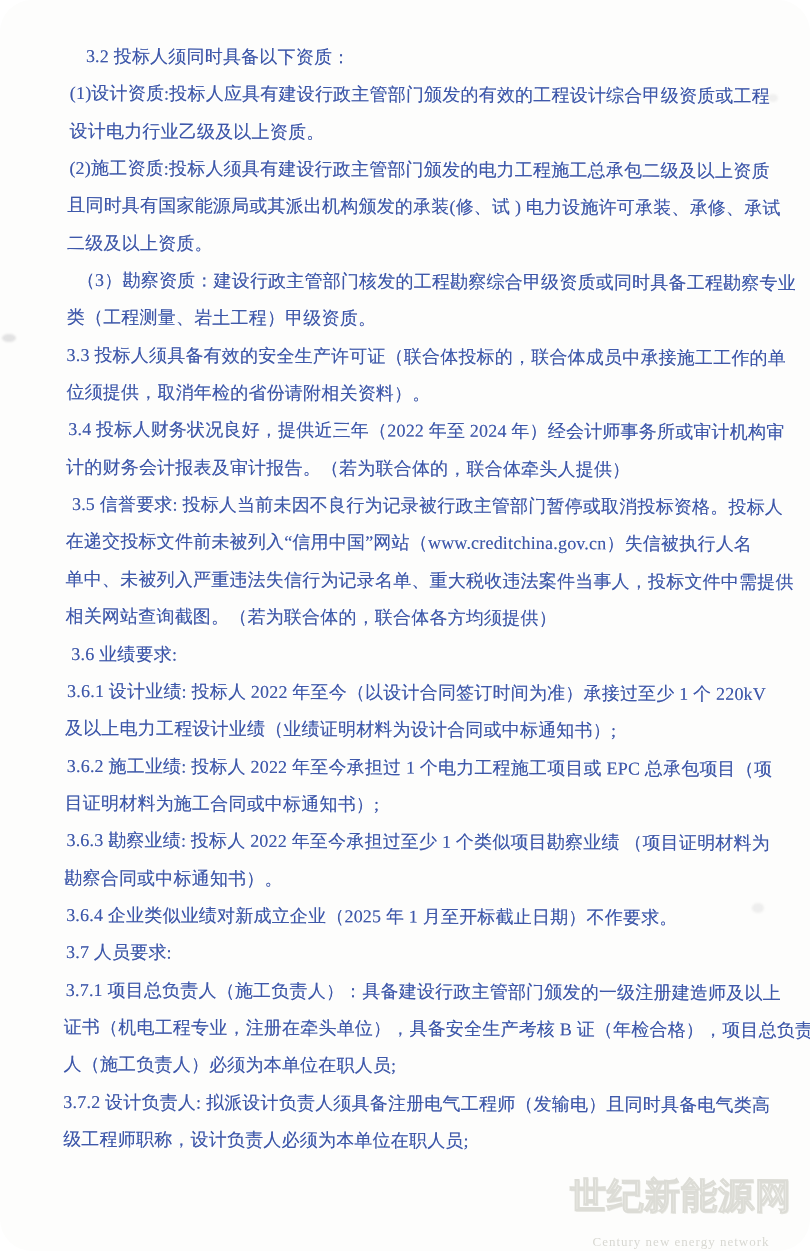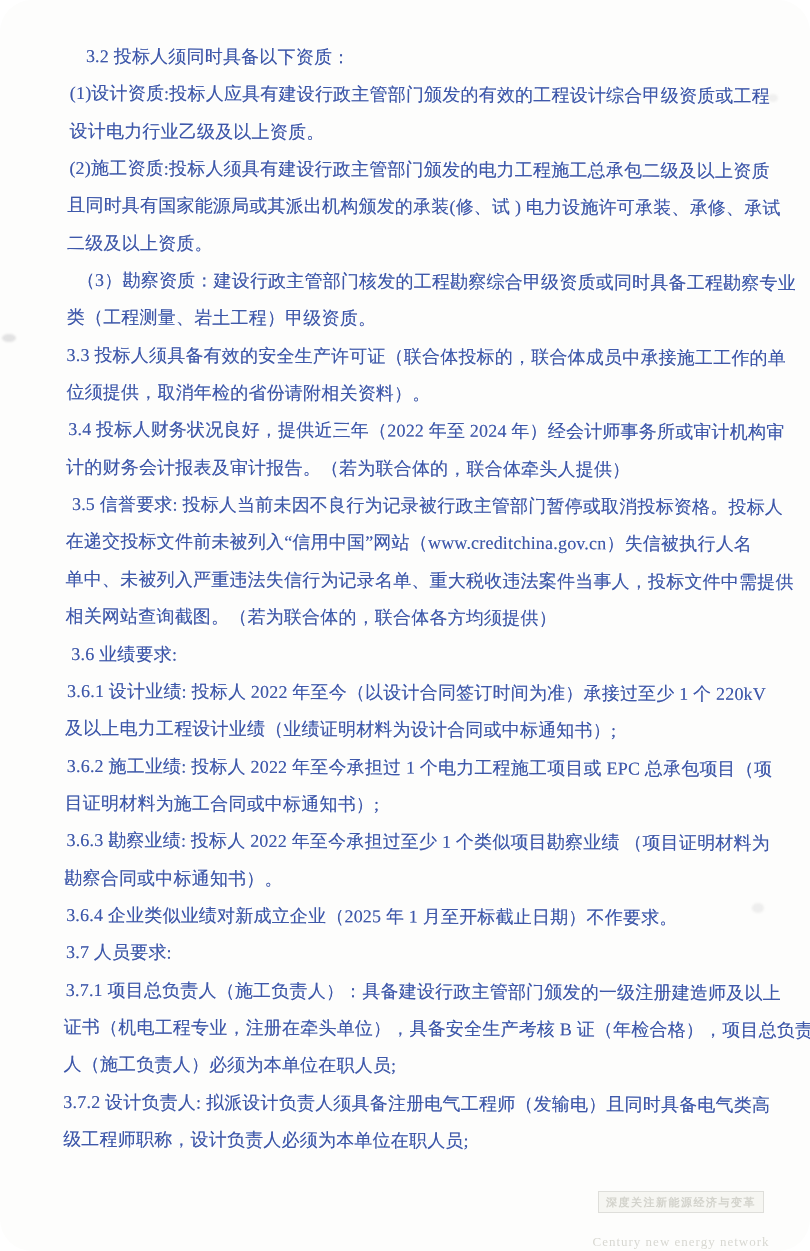--- a/index.html
+++ b/index.html
@@ -115,19 +115,17 @@
       <div class="doc-line">人（施工负责人）必须为本单位在职人员;</div>
       <div class="doc-line">3.7.2 设计负责人: 拟派设计负责人须具备注册电气工程师（发输电）且同时具备电气类高</div>
       <div class="doc-line">级工程师职称，设计负责人必须为本单位在职人员;</div>
     </div>
 
   <div class="speck speck-1"></div>
   <div class="speck speck-2"></div>
   <div class="speck speck-3"></div>
 
   <div class="watermark">
-    <div>
-      <span class="wm-slogan">深度关注新能源经济与变革</span>
-    </div>
+    <div class="wm-title">世纪新能源网</div>
     <div class="wm-subtitle">Century new energy network</div>
   </div>
 
 </div>
 
 </body></html>

